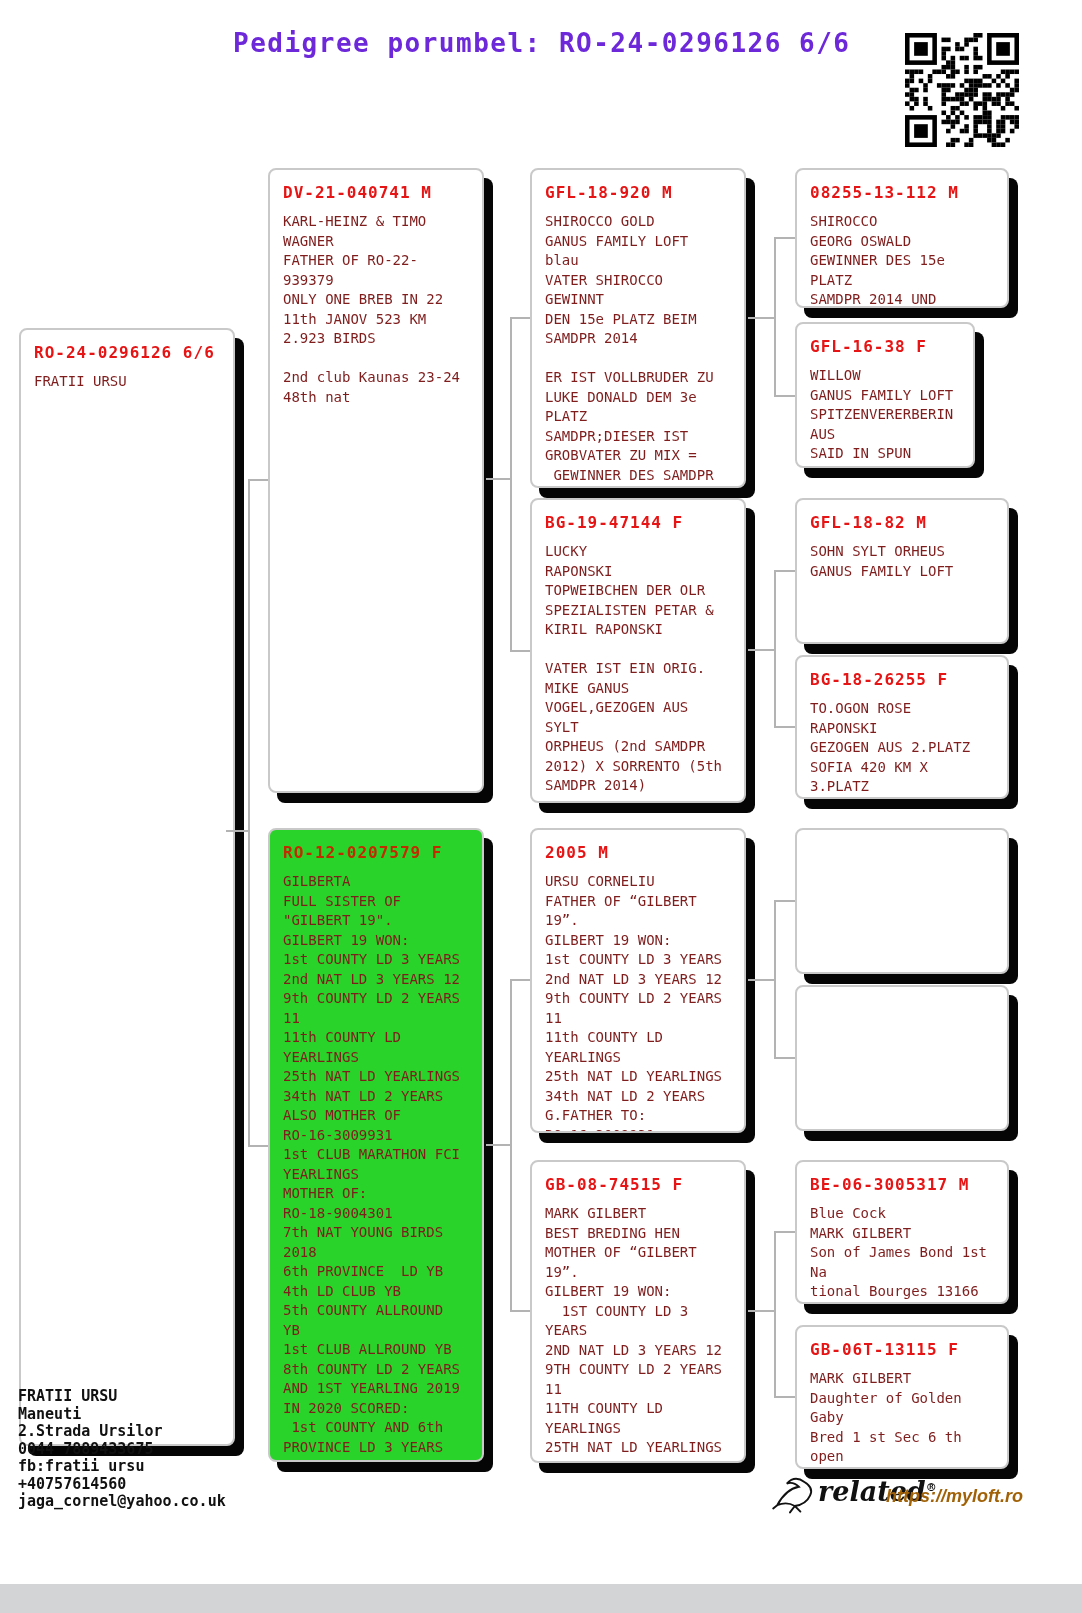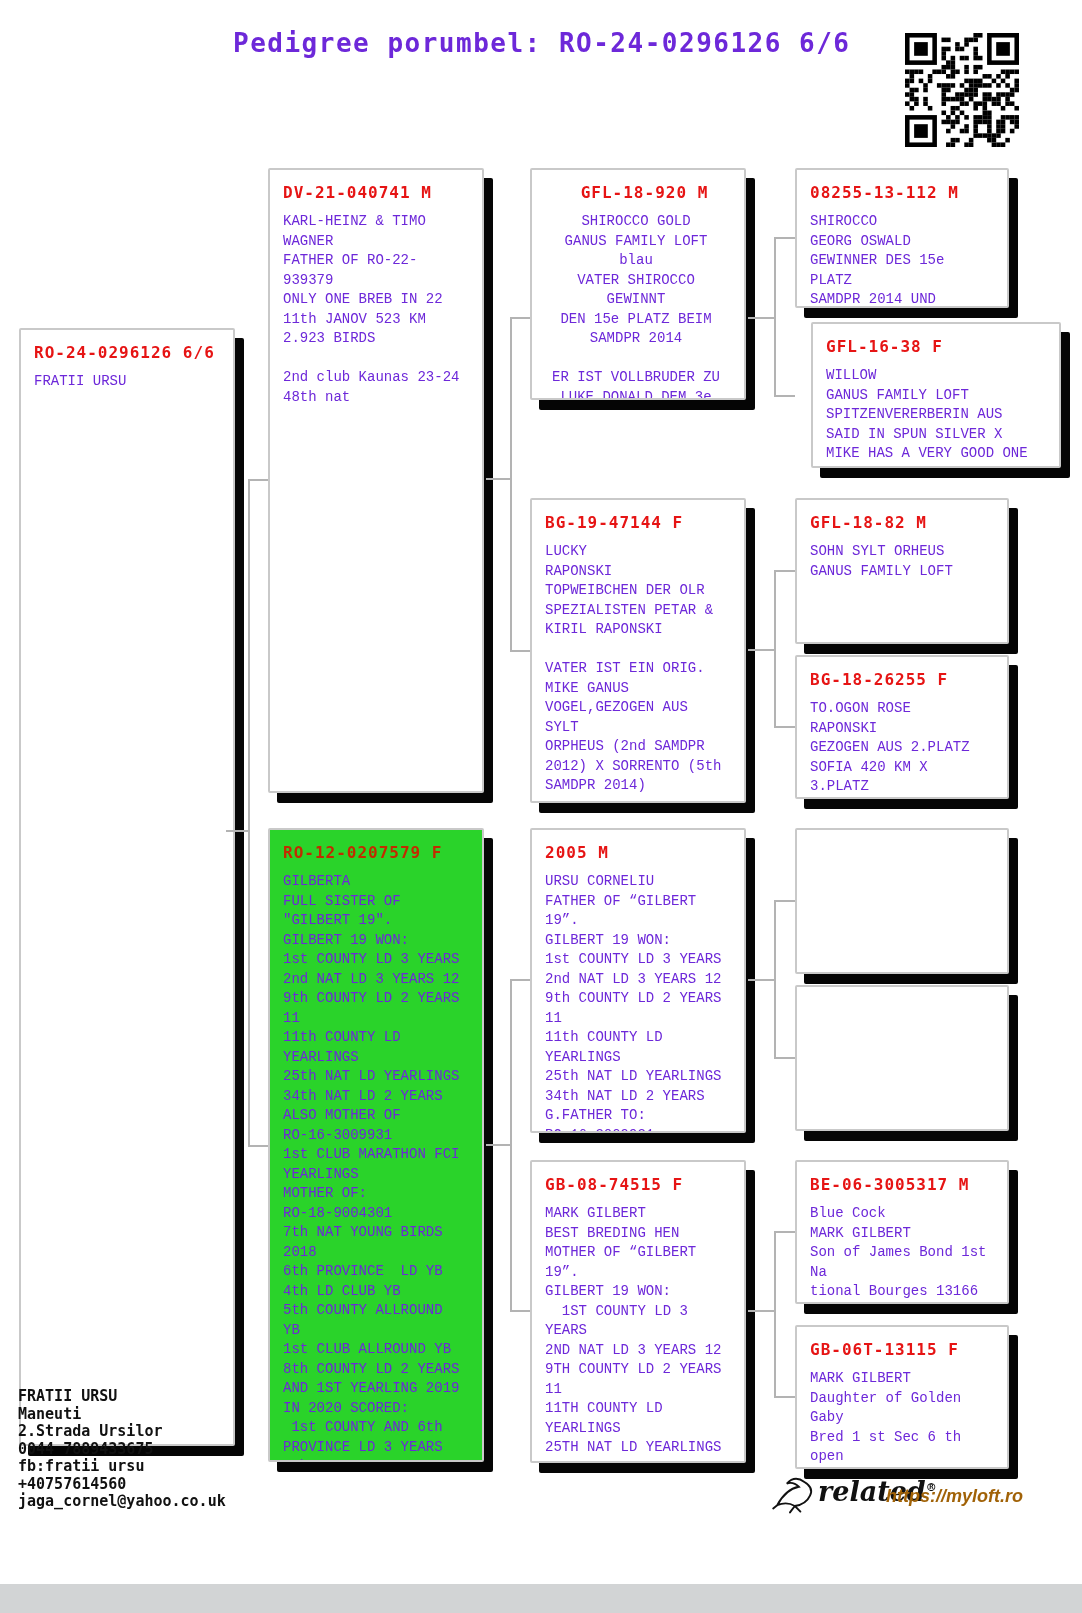--- a/index.html
+++ b/index.html
@@ -1,38 +1,38 @@
 <!DOCTYPE html>
 <html><head>
 <meta charset="utf-8">
 <style>
   html,body{margin:0;padding:0;background:#fff;}
   .page{position:relative;width:1082px;height:1613px;background:#ffffff;overflow:hidden;
         font-family:"DejaVu Sans Mono","Liberation Mono",monospace;}
   .title{position:absolute;left:233px;top:28px;font-size:26px;font-weight:bold;
          letter-spacing:1.5px;color:#6d28d9;white-space:nowrap;}
   .qr{position:absolute;left:905px;top:33px;width:114px;height:114px;}
-  .box{position:absolute;background:#fff;border:2px solid #c9c9c9;border-radius:2px;
+  .box{position:absolute;background:#fff;border:2px solid #c9c9c9;border-radius:8px;
        box-shadow:9px 10px 0 #050505;overflow:hidden;box-sizing:border-box;}
   .box-header{padding:13px 0 0 13px;font-size:16px;font-weight:bold;letter-spacing:1px;
               color:#e61414;white-space:pre;}
-  .box-body{padding:10px 17px 6px 13px;font-size:14px;line-height:19.5px;color:#6d28d9;
-            white-space:pre-wrap;font-family:Liberation Mono, monospace;}
+  .box-body{padding:10px 17px 6px 13px;font-size:14px;line-height:19.5px;color:#7f1d1d;
+            white-space:pre-wrap;}
   .green{background:#2ad32a;}
   .green .box-header{color:#c22b00;}
   
   .b0{left:19px;top:328px;width:216px;height:1118px;}
   .b1{left:268px;top:168px;width:216px;height:625px;}
   .b2{left:268px;top:828px;width:216px;height:634px;}
-  .b3{left:530px;top:168px;width:216px;height:232px;text-align:center;}
+  .b3{left:530px;top:168px;width:216px;height:320px;}
   .b4{left:530px;top:498px;width:216px;height:305px;}
   .b5{left:530px;top:828px;width:216px;height:305px;}
   .b6{left:530px;top:1160px;width:216px;height:303px;}
   .b7{left:795px;top:168px;width:214px;height:140px;}
-  .b8{left:795px;top:322px;width:250px;height:146px;margin-left:16px;}
+  .b8{left:795px;top:322px;width:180px;height:146px;}
   .b9{left:795px;top:498px;width:214px;height:146px;}
   .b10{left:795px;top:655px;width:214px;height:144px;}
   .b11{left:795px;top:828px;width:214px;height:146px;}
   .b12{left:795px;top:985px;width:214px;height:146px;}
   .b13{left:795px;top:1160px;width:214px;height:144px;}
   .b14{left:795px;top:1325px;width:214px;height:144px;}
   
   .ch,.cv{position:absolute;background:#b3b3b3;}
   .ch{height:2px;} .cv{width:2px;}
   .contact{position:absolute;left:18px;top:1388px;font-size:15px;line-height:17.5px;

